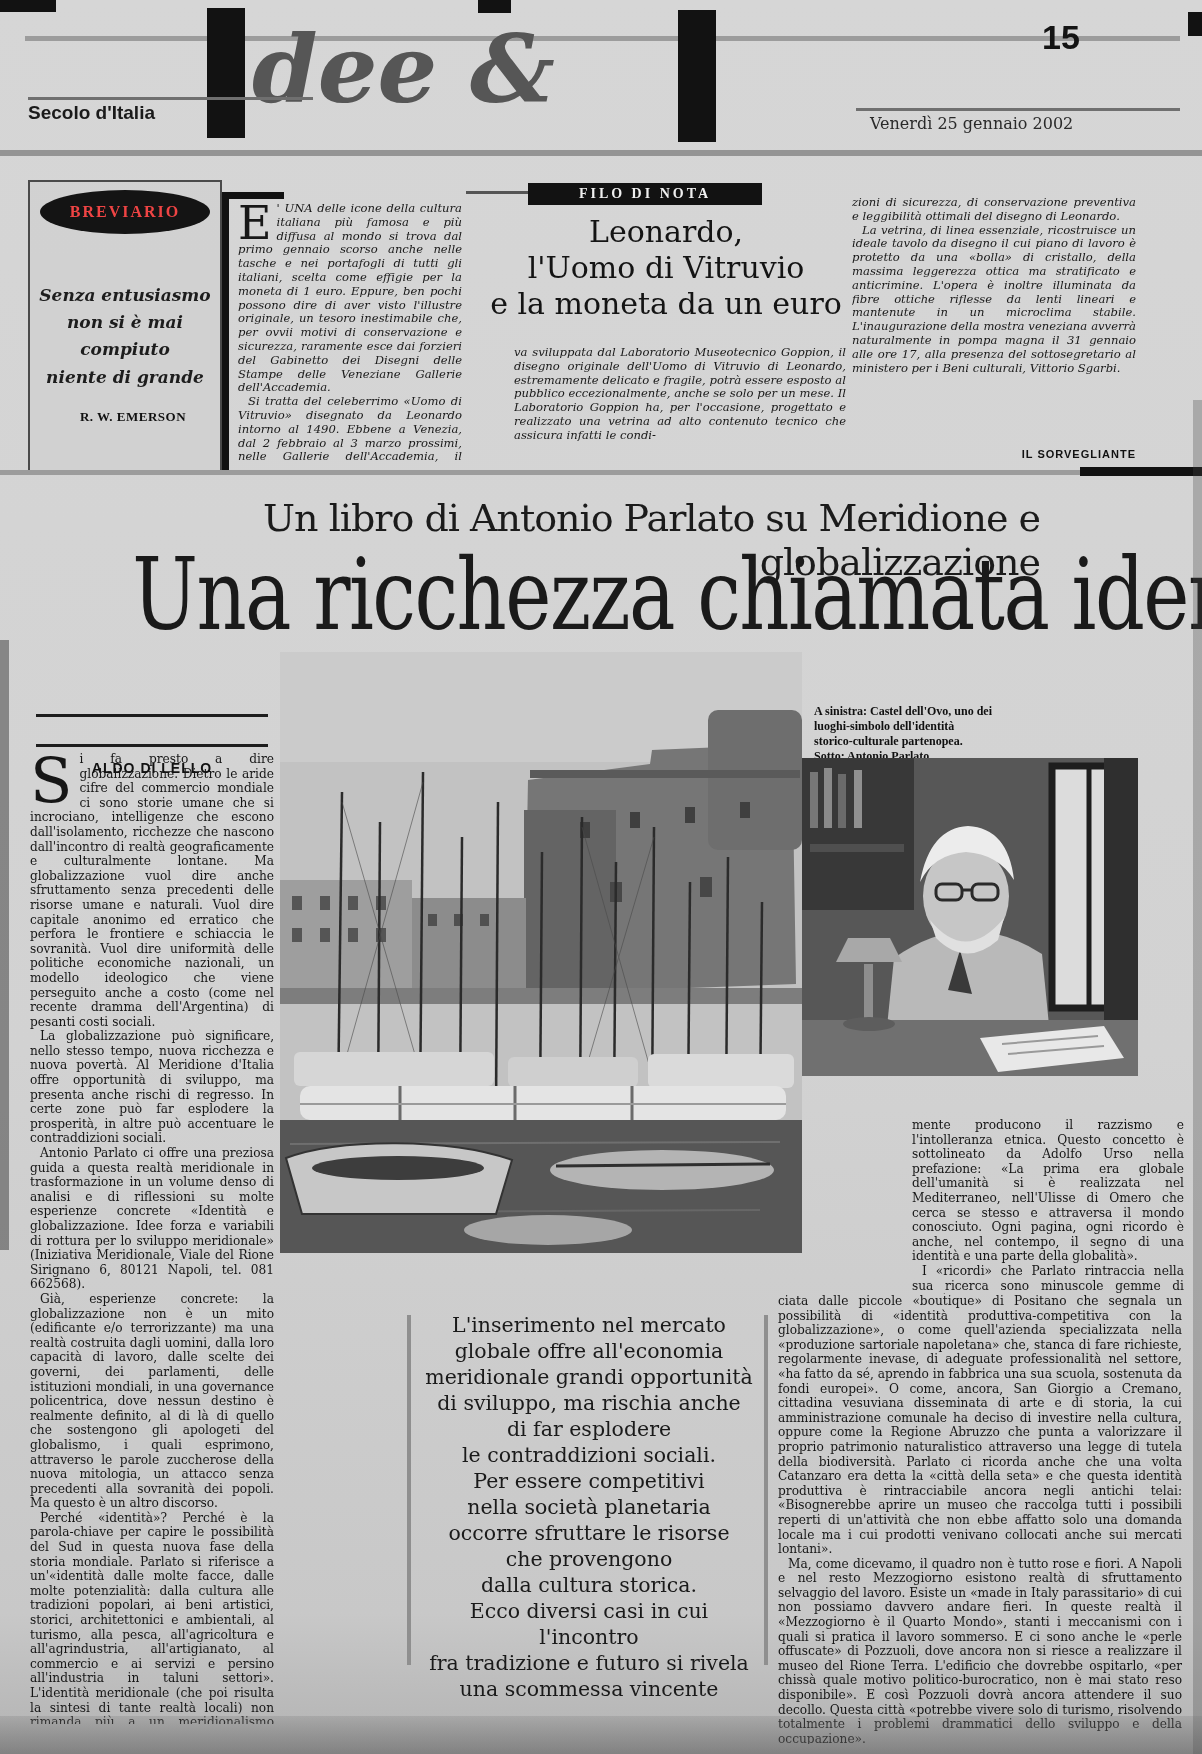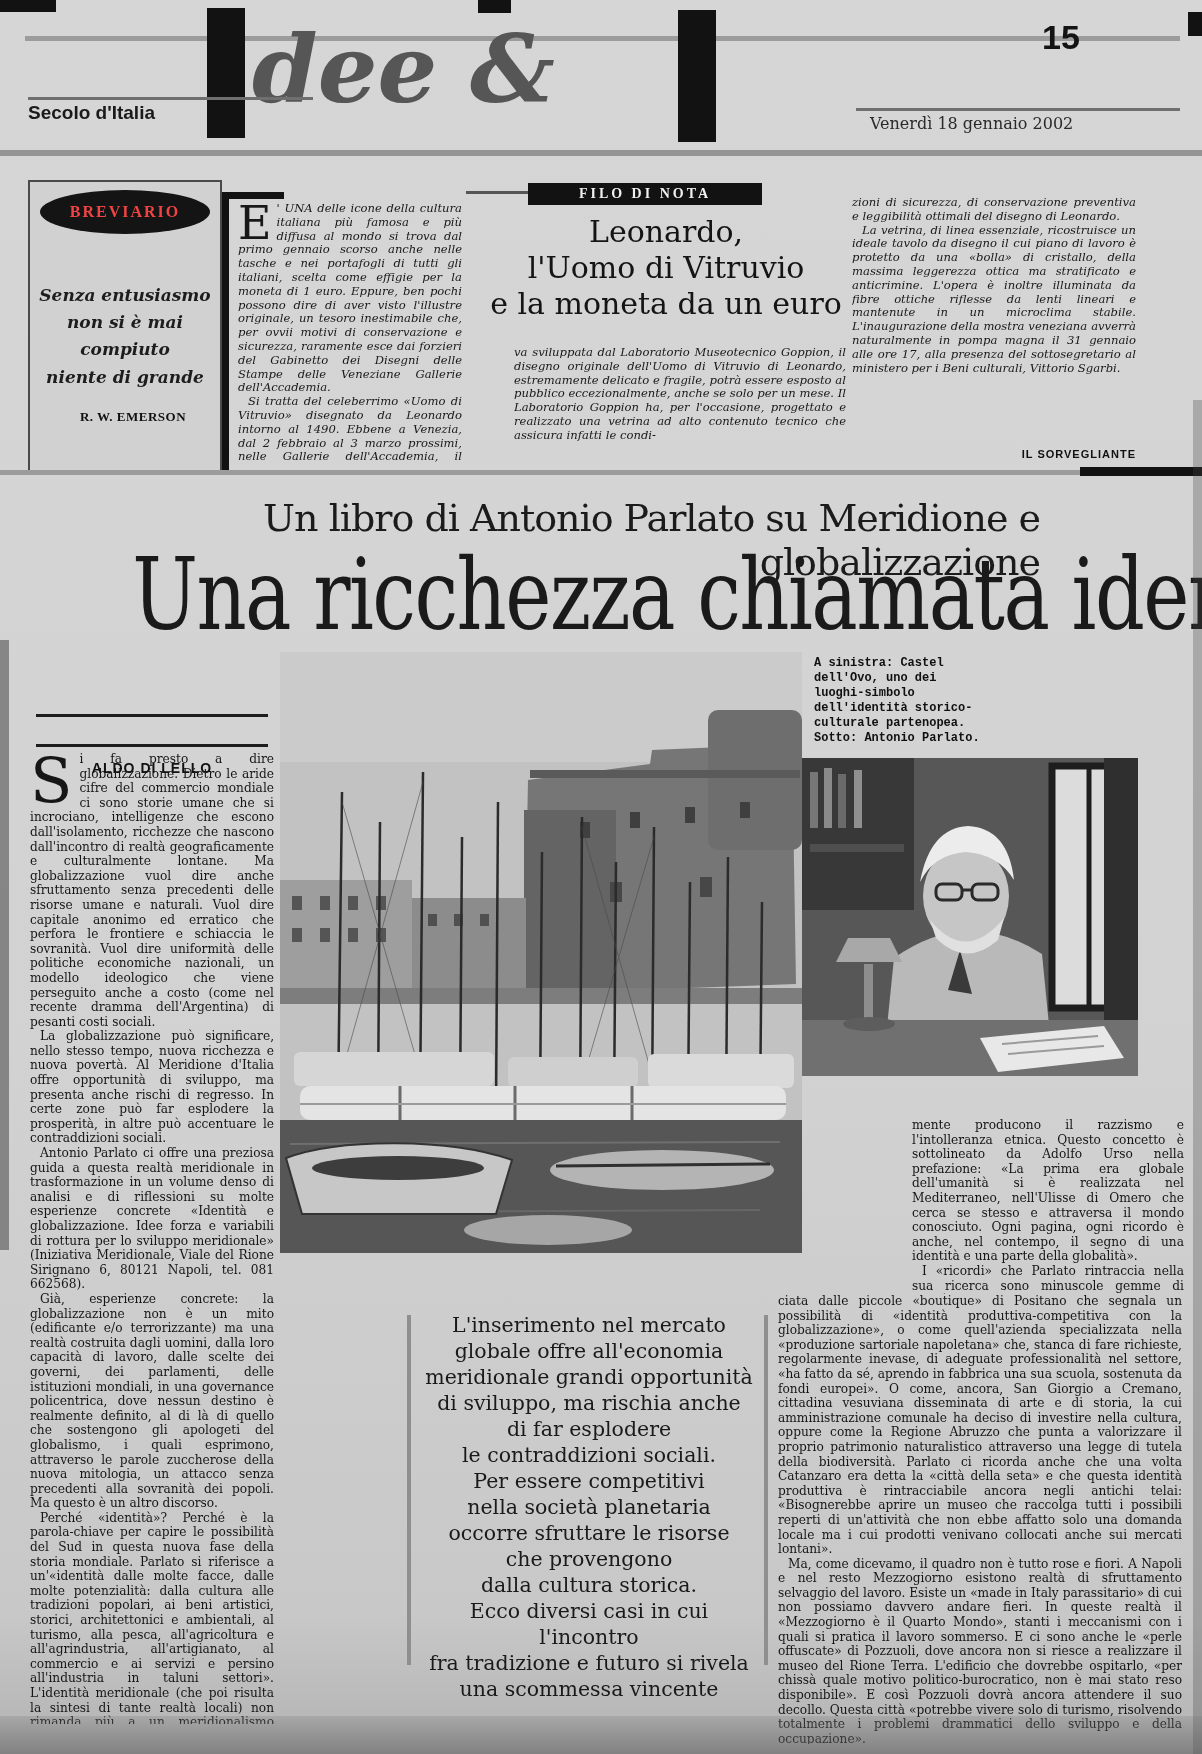--- a/index.html
+++ b/index.html
@@ -44,21 +44,21 @@
 
   
   .kicker{text-align:right;font-size:38px;letter-spacing:-1px;color:#1b1b1b;}
   .mainhead{text-align:center;font-size:100px;letter-spacing:-2px;color:#1a1a1a;
     transform:scaleX(0.78);transform-origin:50% 0;white-space:nowrap;font-weight:500;}
   .byline{font-family:"Liberation Sans",sans-serif;font-weight:bold;font-size:14px;letter-spacing:1px;text-align:center;color:#111;}
   .bodycol{font-size:12.2px;line-height:14.6px;text-align:justify;overflow:hidden;color:#161616;}
   .bodycol p{margin:0;}
   .bodycol p + p{text-indent:10px;}
   .dropcap-s{float:left;font-size:62px;line-height:52px;padding:3px 7px 0 0;font-weight:500;}
-  .caption{font-family:Liberation Mono, monospace;font-weight:bold;font-size:12px;line-height:15px;color:#101010;}
+  .caption{font-family:Liberation Serif, serif;font-weight:bold;font-size:12px;line-height:15px;color:#101010;margin-top:48px;}
   .pullquote{text-align:center;font-size:20.5px;line-height:26px;white-space:pre-line;color:#1a1a1a;}
   .qbar{background:#8f8f8f;}
 </style>
 </head>
 <body>
 
 <div id="page">
 
   <div class="abs blackbar" style="left:0;top:0;width:56px;height:12px;"></div>
   <div class="abs blackbar" style="left:478px;top:0;width:33px;height:13px;"></div>
@@ -69,21 +69,21 @@
   <div class="abs blackbar" style="left:207px;top:8px;width:38px;height:130px;"></div>
   <div class="abs mast-script" style="left:252px;top:22px;">dee &amp;</div>
   <div class="abs blackbar" style="left:678px;top:10px;width:38px;height:132px;"></div>
 
   <div class="abs pageno" style="left:1042px;top:18px;">15</div>
 
   <div class="abs rule" style="left:28px;top:97px;width:285px;height:3px;background:#6f6f6f;"></div>
   <div class="abs pub" style="left:28px;top:102px;text-align:center;">Secolo d'Italia</div>
 
   <div class="abs rule" style="left:856px;top:108px;width:324px;height:3px;background:#6f6f6f;"></div>
-  <div class="abs dateline" style="left:870px;top:114px;">Venerdì 18 gennaio 2002</div>
+  <div class="abs dateline" style="left:870px;top:114px;">Venerdì 25 gennaio 2002</div>
 
   <div class="abs rule" style="left:0;top:150px;width:1202px;height:6px;background:#949494;"></div>
 
   <div class="abs brev-box">
     <div class="brev-oval">
       <span>BREVIARIO</span>
     </div>
     <div class="brev-quote">Senza entusiasmo
 non si è mai
 compiuto

